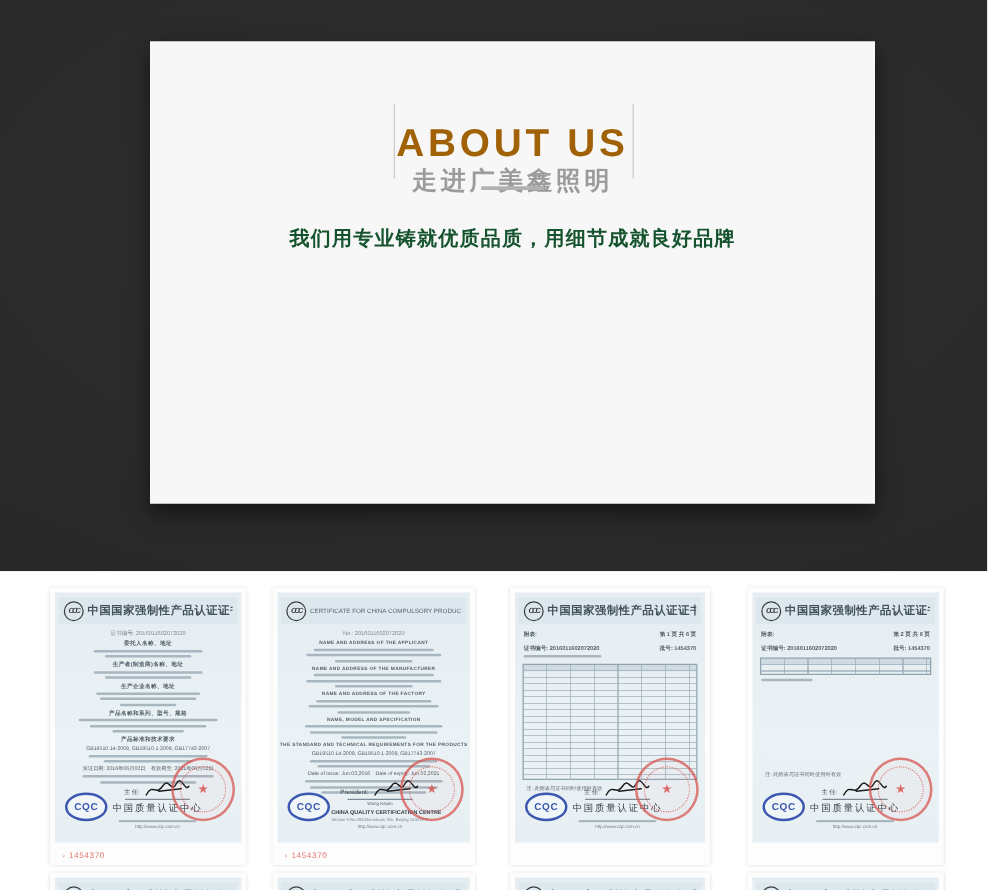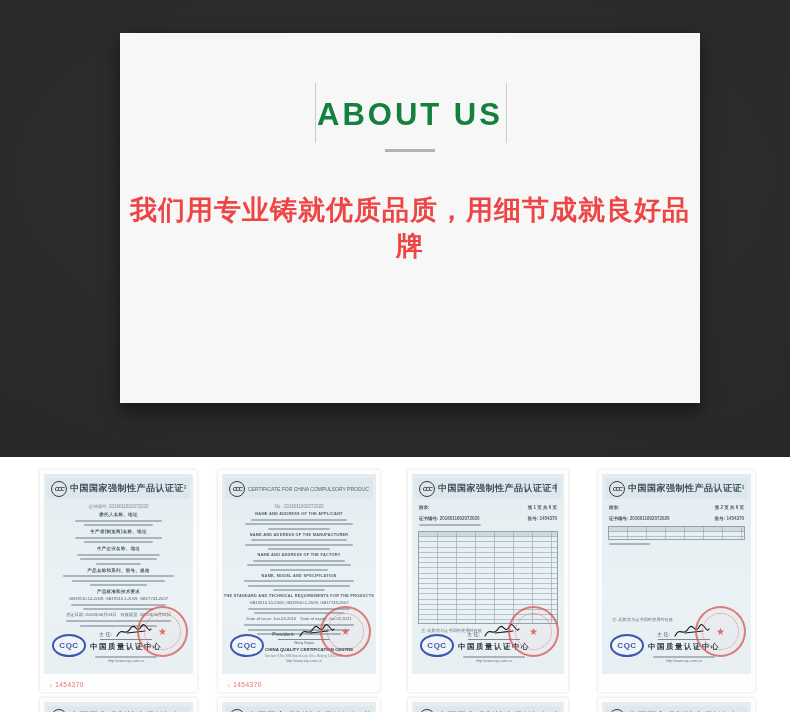--- a/index.html
+++ b/index.html
@@ -5,29 +5,29 @@
   html,body{margin:0;padding:0;background:#fff;}
   #stage{position:relative;width:790px;height:712px;overflow:hidden;
          font-family:"Liberation Sans","DejaVu Sans",sans-serif;background:#fff;}
 
   
   .hero{position:absolute;left:0;top:0;width:790px;height:457px;
         background:radial-gradient(120% 110% at 50% 38%,#2f2f2f 0%,#292929 60%,#232323 100%);}
   .card{position:absolute;left:120px;top:33px;width:580px;height:370px;background:#f7f7f7;
         box-shadow:0 7px 16px rgba(0,0,0,.5);}
   .about-title{position:absolute;top:45px;left:0;right:0;text-align:center;
-        font-size:31px;font-weight:bold;color:#15803d;letter-spacing:3px;line-height:1;}
+        font-size:31px;font-weight:bold;color:#a16207;letter-spacing:3px;line-height:1;}
   .about-sub{position:absolute;top:83px;left:0;right:0;text-align:center;
         font-size:20px;color:#9b9b9b;letter-spacing:3px;line-height:1.2;}
   .vbar{position:absolute;top:50px;width:1px;height:60px;background:#cccccc;}
   .vbar.l{left:195px}.vbar.r{left:386px}
   .divider{position:absolute;top:116px;left:50%;transform:translateX(-50%);
         width:50px;height:3px;background:#b2b2b2;}
   .headline{position:absolute;top:132px;left:0;right:0;text-align:center;
-        font-size:27px;font-weight:bold;color:#ef4444;letter-spacing:1px;}
+        font-size:16px;font-weight:bold;color:#14532d;letter-spacing:1px;}
   .body-text{position:absolute;top:165px;left:45px;width:488px;
         font-size:15px;line-height:36px;color:#606060;text-align:justify;letter-spacing:.3px;}
 
   
   .certs{position:absolute;left:0;top:457px;width:790px;height:255px;background:#ffffff;}
   .cert{position:absolute;top:13px;height:222px;background:#fdfdfd;
         box-shadow:0 0 3px rgba(0,0,0,.15);}
   .cert.partial{top:241px;height:60px;}
   .cert-blue{position:absolute;left:4px;right:4px;top:4px;bottom:18px;
         background:linear-gradient(180deg,#e5edf1 0%,#ebf2f5 60%,#e8eff3 100%);overflow:hidden;}
@@ -59,21 +59,21 @@
   .c-foot{position:absolute;left:6px;right:6px;bottom:4px;height:48px;}
   .cqc{position:absolute;left:2px;top:12px;width:30px;height:19px;border:2px solid #3b57b0;
         border-radius:50%;color:#3b57b0;font-weight:bold;font-size:8px;
         display:flex;align-items:center;justify-content:center;letter-spacing:.5px;background:rgba(255,255,255,.35);}
   .sigblock{position:absolute;left:37px;top:0;width:78px;text-align:center;}
   .sigrow{display:flex;align-items:flex-end;justify-content:center;gap:3px;height:17px;}
   .signer{font-size:5px;color:#3c4852;padding-bottom:2px;white-space:nowrap;}
   .sig-svg{display:block;}
   .sigline{width:52px;height:1px;background:#7d8a93;margin:0 auto;}
   .signame{font-size:3.6px;color:#5a6770;margin-top:1px;}
-  .issuer-cn{font-size:7.5px;color:#2f3b44;letter-spacing:1.5px;margin-top:2px;font-weight:bold;white-space:nowrap;}
+  .issuer-cn{font-size:7.5px;color:#2f3b44;letter-spacing:1.5px;margin-top:2px;font-weight:normal;white-space:nowrap;}
   .issuer-en{font-size:4.4px;color:#2f3b44;margin-top:2px;font-weight:bold;white-space:nowrap;}
   .addr{font-size:3.4px;color:#7e8a93;margin-top:1.5px;white-space:nowrap;overflow:hidden;}
   .url{font-size:3.6px;color:#6b7780;margin-top:1px;}
   .stamp{position:absolute;right:-1px;top:-16px;width:47px;height:47px;
         border:2px solid rgba(214,86,80,.75);border-radius:50%;background:rgba(230,120,115,.04);}
   .stamp::before{content:"";position:absolute;inset:5px;border:1px dotted rgba(214,86,80,.7);border-radius:50%;}
   .stamp::after{content:"★";position:absolute;top:50%;left:50%;transform:translate(-50%,-54%);
         color:rgba(214,86,80,.85);font-size:10px;}
   .serial{position:absolute;left:9px;bottom:4px;font-size:6.5px;color:#e2736d;letter-spacing:.5px;}
   .serial::before{content:"♀ ";font-size:5px;}
@@ -84,20 +84,21 @@
 </head>
 <body>
 
 <div id="stage">
 
   <section class="hero">
     <div class="card">
       <span class="vbar l"></span>
       <span class="vbar r"></span>
       <h1 class="about-title">ABOUT US</h1>
+      <h2 class="about-sub">走进广美鑫照明</h2>
       <div class="divider"></div>
       <h3 class="headline">我们用专业铸就优质品质，用细节成就良好品牌</h3>
     </div>
   </section>
 
   <section class="certs">
 
     <article class="cert c1">
       <div class="cert-blue">
         <div class="cert-head">

